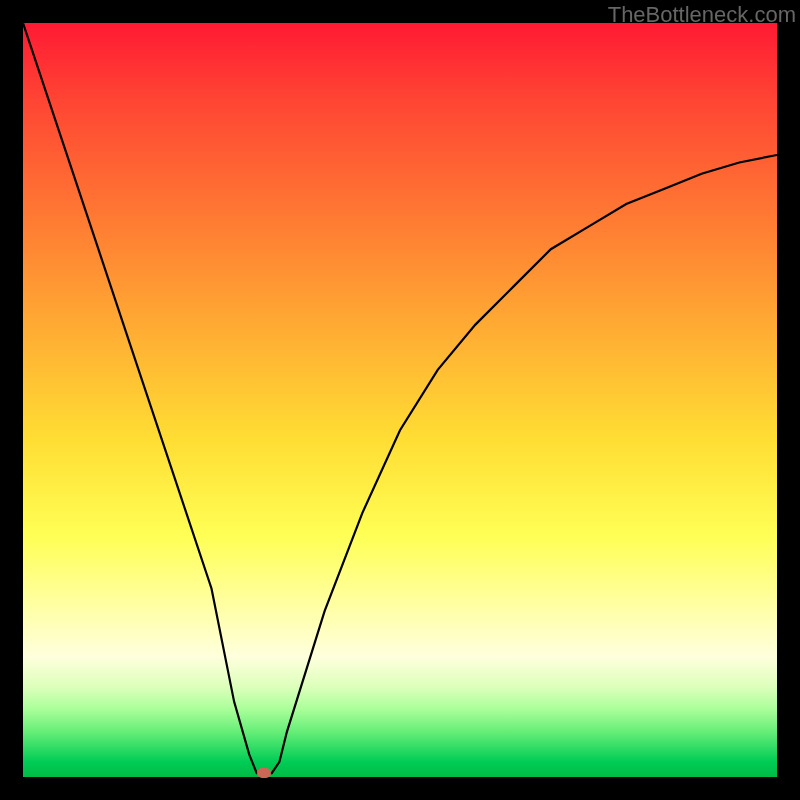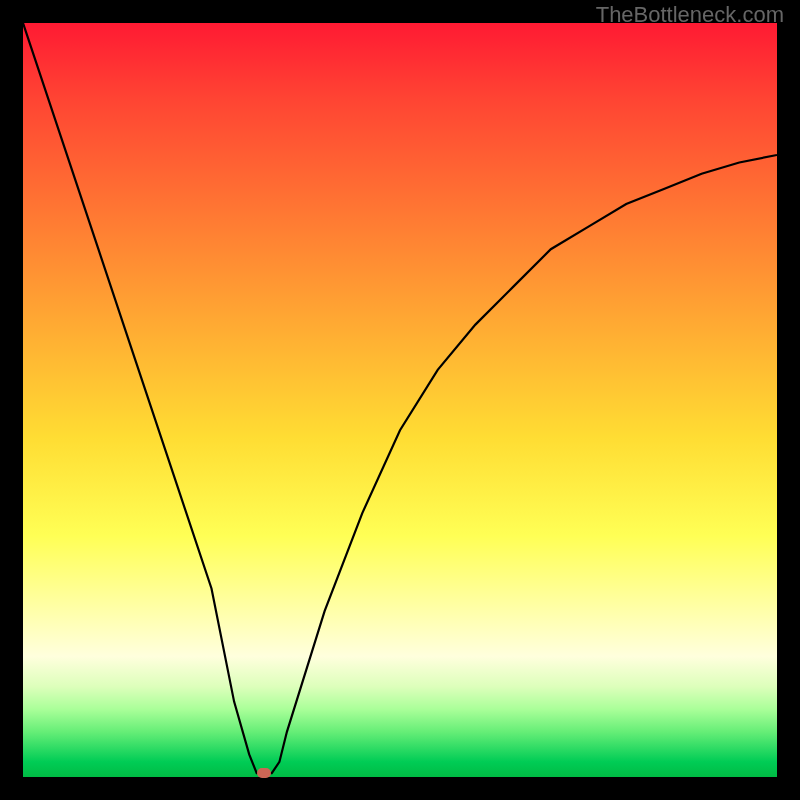--- a/index.html
+++ b/index.html
@@ -6,21 +6,21 @@
   body {
     width: 800px;
     height: 800px;
     background: #000;
     position: relative;
     font-family: Arial, Helvetica, sans-serif;
   }
   .watermark {
     position: absolute;
     top: 2px;
-    right: 16px;
+    right: 4px;
     color: #666;
     font-size: 22px;
     font-weight: normal;
     z-index: 10;
   }
   .plot-area {
     position: absolute;
     left: 23px;
     top: 23px;
     width: 754px;

